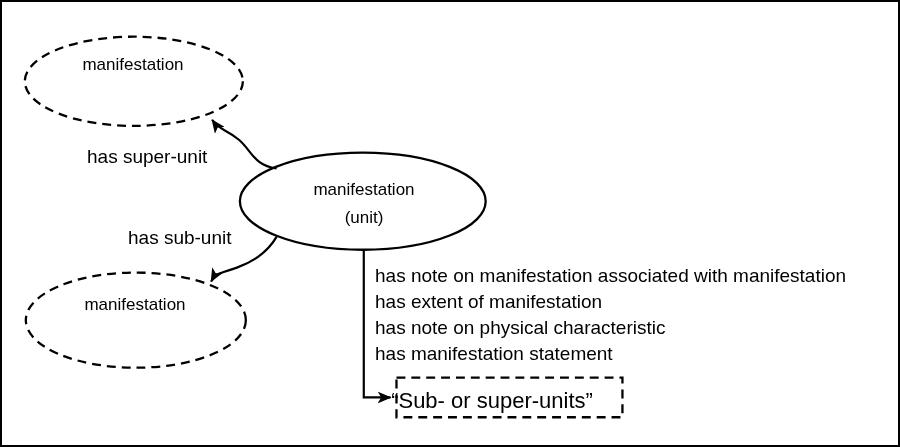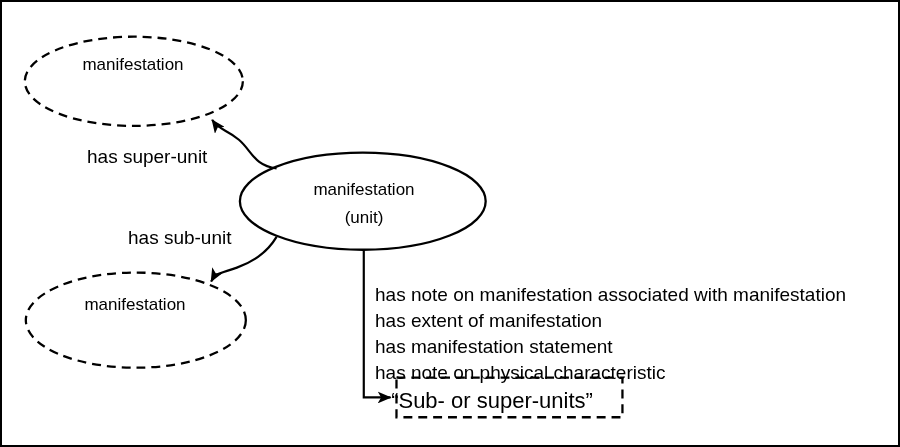--- a/index.html
+++ b/index.html
@@ -39,21 +39,20 @@
     font-size: 19px;
     line-height: 24px;
   }
   .props {
     position: absolute;
     left: 373px;
     top: 261px;
     font-size: 19px;
     line-height: 26px;
     white-space: nowrap;
-    margin-top: 19px;
   }
   .box-label {
     position: absolute;
     left: 376px;
     top: 379px;
     width: 228px;
     height: 40px;
     display: flex;
     align-items: center;
     justify-content: center;
@@ -101,19 +100,19 @@
     <div>manifestation</div>
   </div>
 
   <div class="label edge-label" style="left:85px; top:143px;">has super-unit</div>
 
   <div class="label edge-label" style="left:102px; top:224px;margin-left:24px;">has sub-unit</div>
 
   <div class="props">
     <div>has note on manifestation associated with manifestation</div>
     <div>has extent of manifestation</div>
+    <div>has note on physical characteristic</div>
     <div>has manifestation statement</div>
-    <div>has note on physical characteristic</div>
   </div>
 
   <div class="box-label">“Sub- or super-units”</div>
 
 </div>
 
 </body></html>

